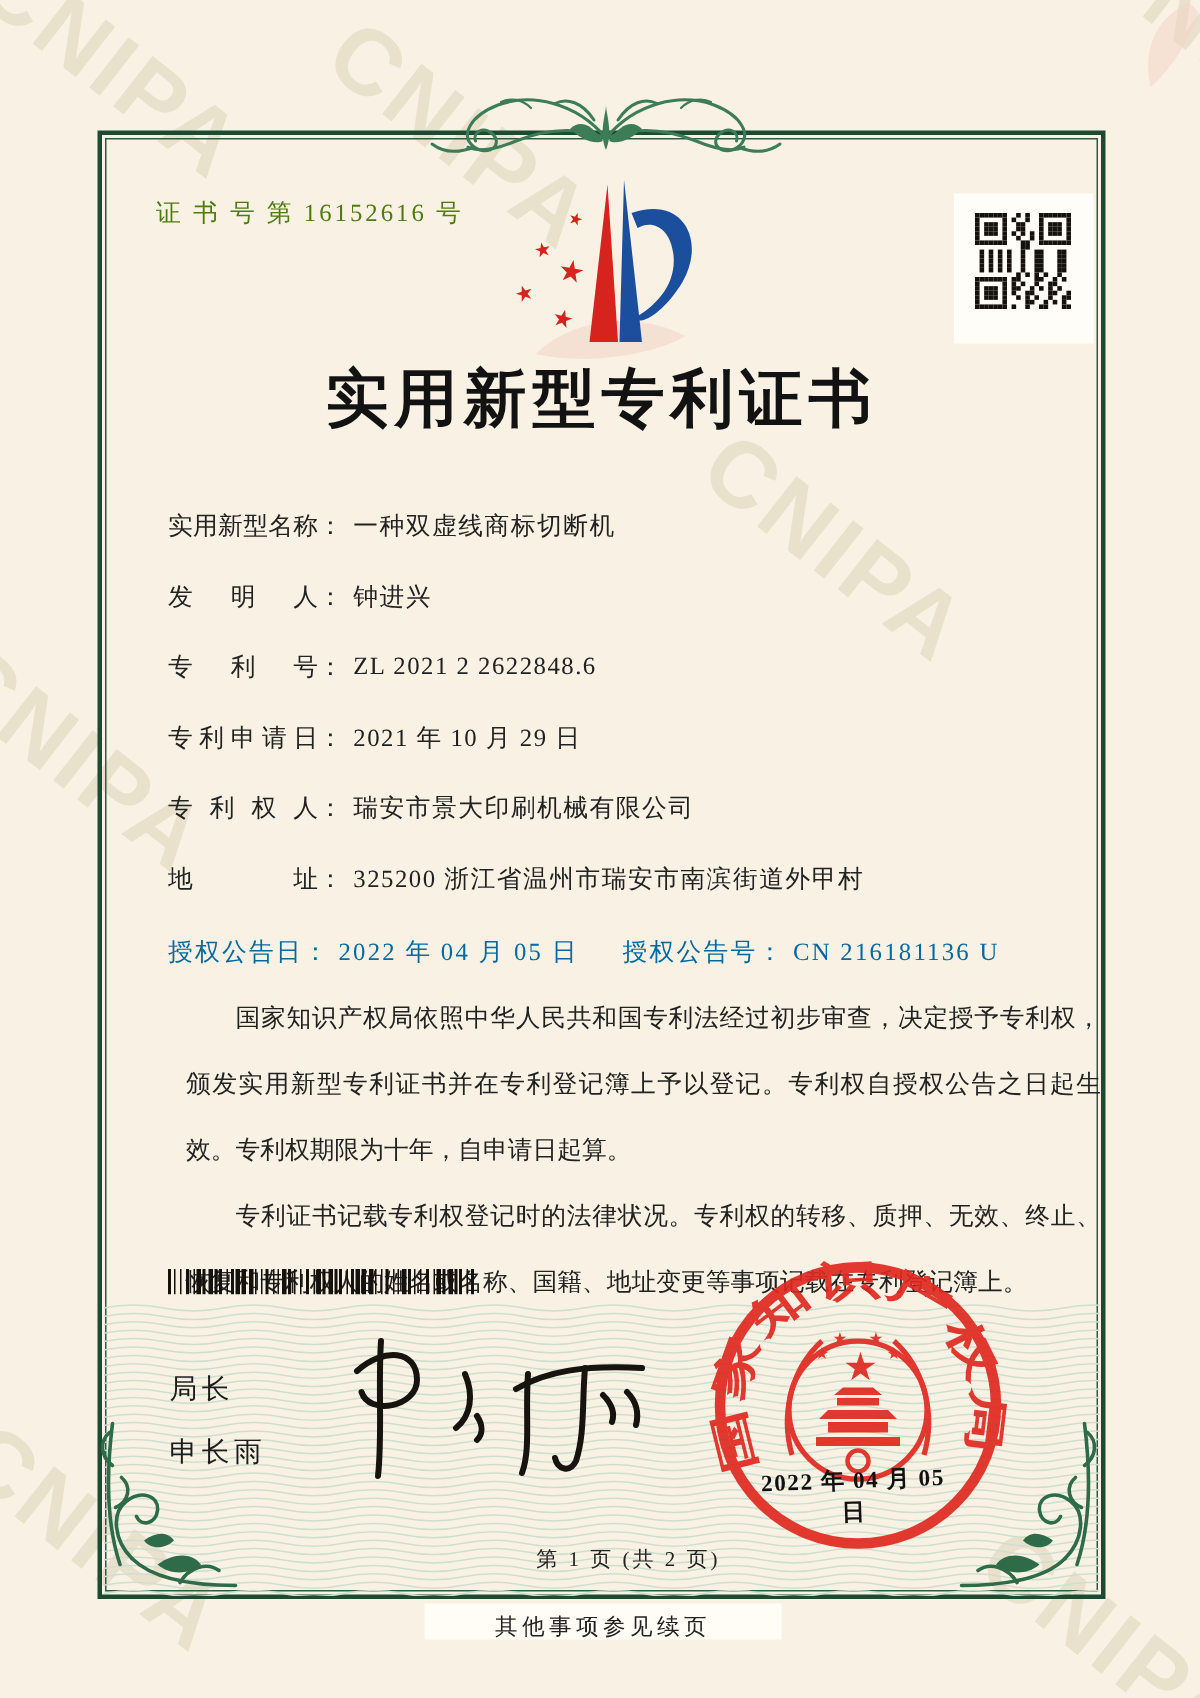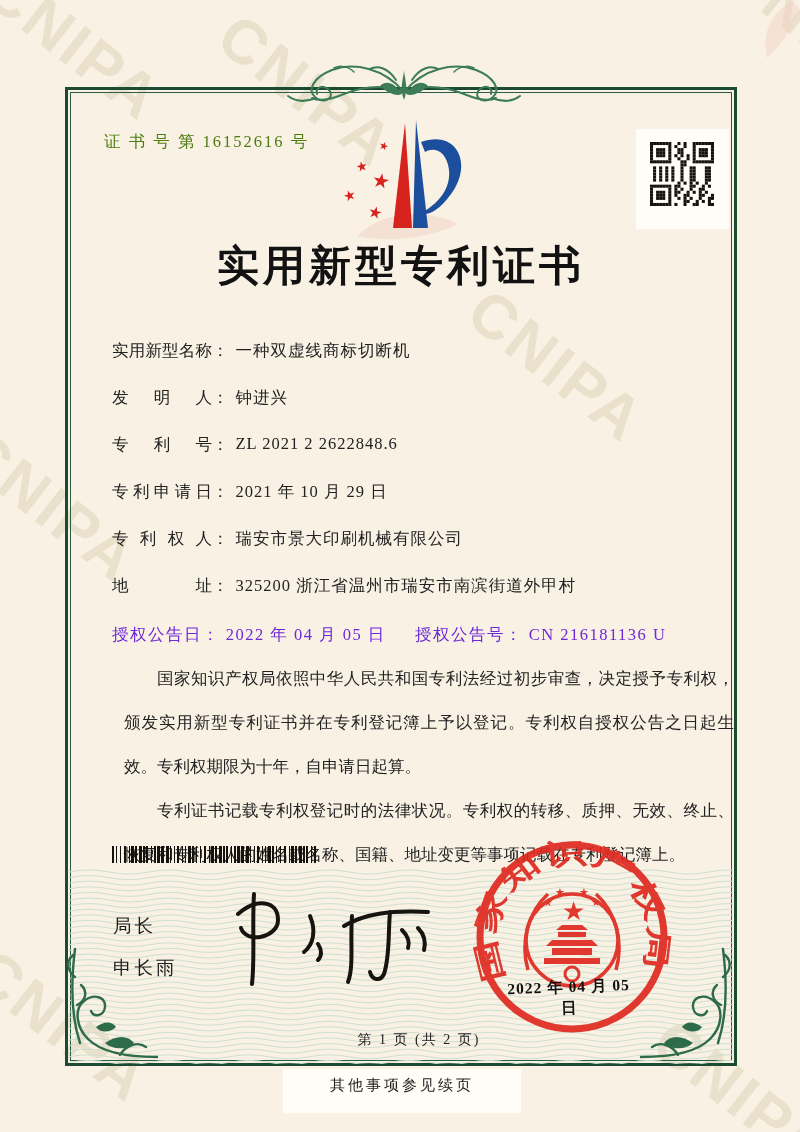--- a/index.html
+++ b/index.html
@@ -53,21 +53,21 @@
   .frow{height:47px;font-size:16.5px;color:#222;text-decoration:underline;}
   .flabel{
     display:inline-block;width:100px;
     text-align:justify;text-align-last:justify;
     vertical-align:top;
   }
   .fcolon{display:inline-block;vertical-align:top;}
   .fvalue{display:inline-block;margin-left:7px;letter-spacing:1px;vertical-align:top;}
   .grant-row{
     position:absolute;left:112px;top:624px;width:600px;
-    font-size:16.5px;color:#6d28d9;white-space:nowrap;
+    font-size:16.5px;color:#0369a1;white-space:nowrap;
   }
   .grant-left{letter-spacing:1.5px;}
   .grant-right{position:absolute;left:303px;letter-spacing:1.5px;}
   .paras{
     position:absolute;left:97px;top:657px;width:610px;
     font-size:16.5px;line-height:44px;text-align:justify;color:#222;margin-left:27px;
   }
   .paras p{margin:0;text-indent:33px;}
   .barcode{position:absolute;left:112px;top:846px;}
   .waveband{position:absolute;left:69px;top:868px;}
@@ -85,21 +85,21 @@
   .seal-date{
     position:absolute;left:498px;top:977px;width:142px;
     text-align:center;font-size:15.5px;font-weight:bold;color:#111;
     letter-spacing:1px;transform:rotate(-2deg);
   }
   .page-footer{
     position:absolute;left:65px;top:1031px;width:708px;
     text-align:center;font-size:14px;letter-spacing:2px;color:#222;
   }
   .continuation{
-    position:absolute;left:283px;top:1069px;width:238px;height:44px;
+    position:absolute;left:283px;top:1069px;width:238px;height:24px;
     background:#fffdf6;
     text-align:center;font-size:15px;letter-spacing:3px;color:#222;
     line-height:32px;
   }
   .pink-swirl{position:absolute;}
 </style>
 </head>
 <body>
 
 <div class="page">

